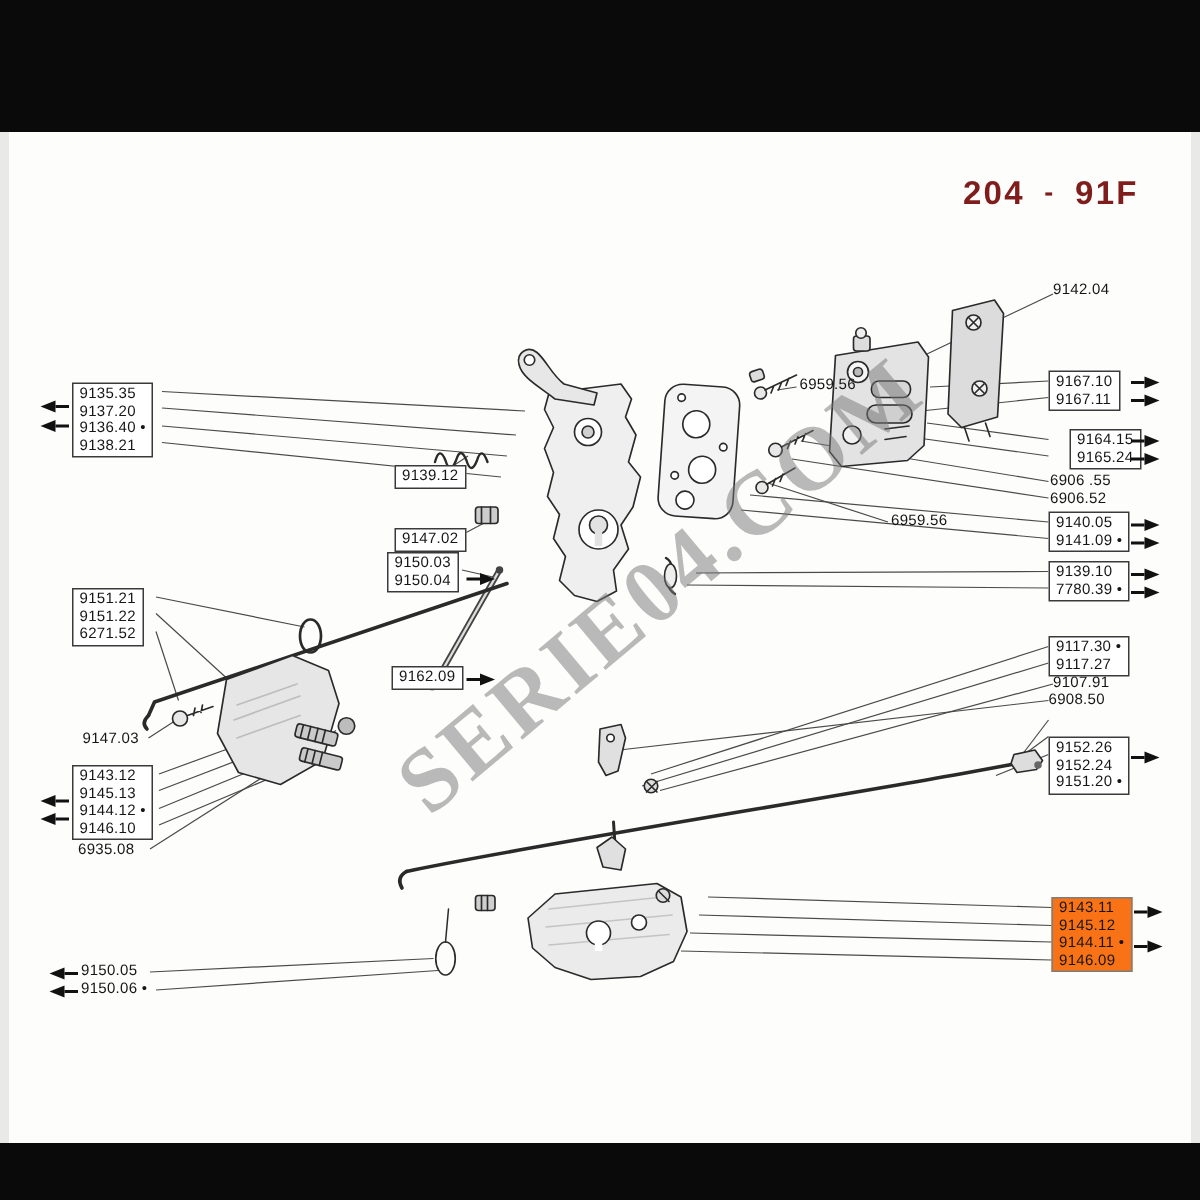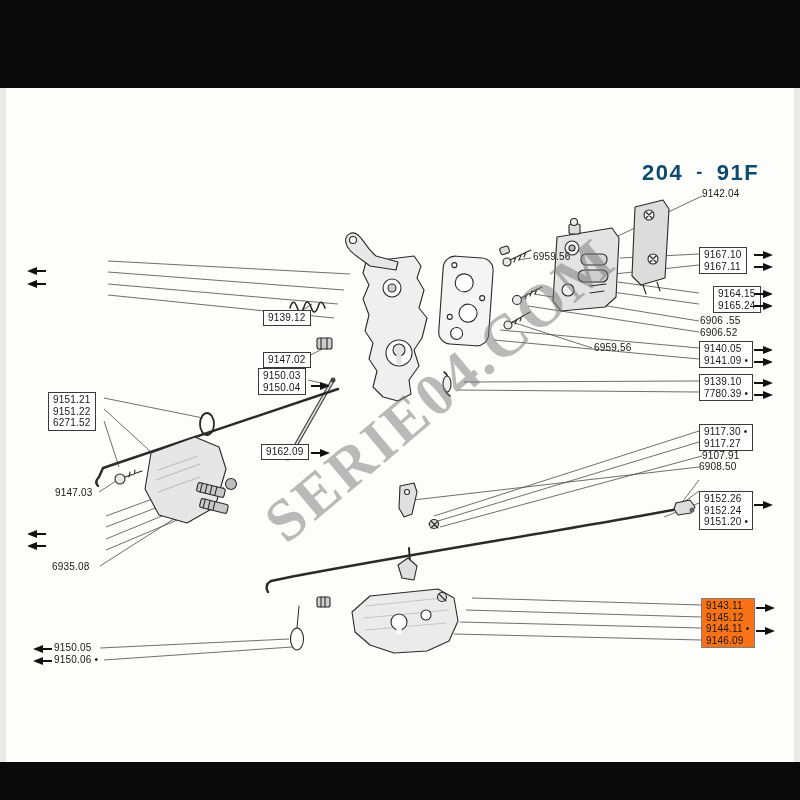--- a/index.html
+++ b/index.html
@@ -4,21 +4,21 @@
 <style>
   html,body{margin:0;padding:0;background:#f2f2f0;}
   #page{position:relative;width:800px;height:800px;background:#fdfdfc;overflow:hidden;
         font-family:"Liberation Sans",sans-serif;}
   .bar{position:absolute;left:0;width:800px;background:#0a0a0a;}
   .bar.top{top:0;height:88px;}
   .bar.bottom{top:762px;height:38px;}
   .edge{position:absolute;top:88px;height:674px;width:6px;background:#e9e9e7;}
   .edge.l{left:0}.edge.r{right:0}
   .header{position:absolute;left:642px;top:116px;display:flex;gap:13px;align-items:center;
-          font-weight:bold;font-size:22px;letter-spacing:1.5px;color:#0c4a6e;z-index:3;margin-top:44px;}
+          font-weight:bold;font-size:22px;letter-spacing:1.5px;color:#7f1d1d;z-index:3;}
   .header .sep{font-size:18px;transform:translateY(-1px);}
   .lbl{position:absolute;font-size:10px;line-height:11.5px;color:#161616;white-space:nowrap;
        letter-spacing:.2px;z-index:3;}
   .lbl.box{border:1px solid #3a3a3a;background:#ffffff;padding:1px 4px;}
   .lbl.gray{background:#f97316;border:1px solid #7d7d7b;}
   .arrow{position:absolute;display:flex;align-items:center;z-index:4;height:9px;}
   .arrow .tail{width:9px;height:2px;background:#111;}
   .arrow .tri{width:0;height:0;border-top:4px solid transparent;border-bottom:4px solid transparent;}
   .arrow.left .tri{border-right:10px solid #111;}
   .arrow.right .tri{border-left:10px solid #111;}
@@ -217,29 +217,41 @@
         <path d="M439 594 l7 7"></path>
       </g>
 
       <g>
         <ellipse cx="297" cy="639" rx="6.5" ry="11"></ellipse>
         <path d="M297 628 L299 606" stroke-width="1"></path>
       </g>
     </g>
   </svg>
 
+  <div class="lbl box" style="left:48px;top:255px">
+    <div>9135.35</div>
+    <div>9137.20</div>
+    <div>9136.40 •</div>
+    <div>9138.21</div>
+  </div>
 
   <div class="lbl box" style="left:48px;top:392px">
     <div>9151.21</div>
     <div>9151.22</div>
     <div>6271.52</div>
   </div>
 
   <div class="lbl" style="left:55px;top:487px">9147.03</div>
 
+  <div class="lbl box" style="left:48px;top:510px">
+    <div>9143.12</div>
+    <div>9145.13</div>
+    <div>9144.12 •</div>
+    <div>9146.10</div>
+  </div>
 
   <div class="lbl" style="left:52px;top:561px">6935.08</div>
 
   <div class="lbl" style="left:54px;top:642px">9150.05</div>
   <div class="lbl" style="left:54px;top:654px">9150.06 •</div>
 
   <div class="lbl box" style="left:263px;top:310px">9139.12</div>
   <div class="lbl box" style="left:263px;top:352px">9147.02</div>
 
   <div class="lbl box" style="left:258px;top:368px">

